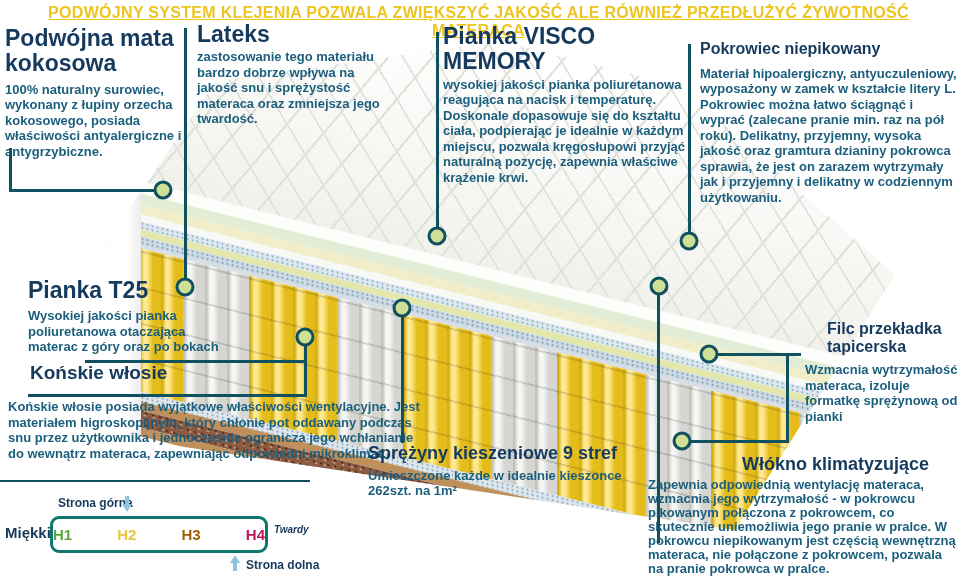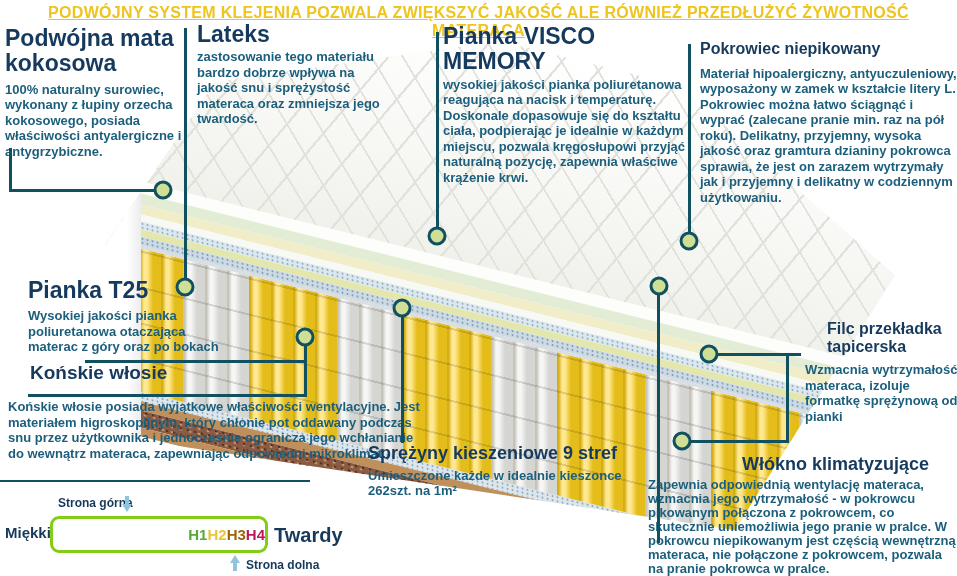--- a/index.html
+++ b/index.html
@@ -43,22 +43,22 @@
   .b-spk  {top:360px;height:10px;background-color:#dde6ec;
            background-image:radial-gradient(circle,#8fa9ba .9px,transparent 1.2px);background-size:5px 4px;}
   .b-tan1 {top:370px;height:9px;background:#c0905c;}
   .b-coir {top:379px;height:17px;background-color:#8a5a43;
            background-image:radial-gradient(circle at 2px 2px,#4f2f20 1px,transparent 1.4px),
                             radial-gradient(circle at 5px 4px,#c79a6d 1px,transparent 1.4px);
            background-size:7px 6px,9px 5px;}
   .b-tan2 {top:396px;height:9px;background:#c0905c;}
   .side-panel{left:0;top:130px;width:46px;height:280px;background:linear-gradient(90deg,#ffffff 70%,#ececec);}
   
-  .scale-box{left:50px;top:516px;width:212px;height:31px;border:3px solid #84cc16;border-radius:9px;
-             display:flex;align-items:center;justify-content:flex-end;z-index:5;background:#fff;}
+  .scale-box{left:50px;top:516px;width:212px;height:31px;border:3px solid #0f766e;border-radius:9px;
+             display:flex;align-items:center;justify-content:space-between;z-index:5;background:#fff;}
   .hlabel{font-weight:700;font-size:15px;}
   .side-note{font-weight:700;font-size:12px;color:#16395b;}
   .arrow{width:0;height:0;border-left:5px solid transparent;border-right:5px solid transparent;}
   .arrow-down{border-top:8px solid #8fc3e0;}
   .arrow-up{border-bottom:8px solid #8fc3e0;}
   .stem{width:4px;background:#8fc3e0;margin:0 auto;}
 </style>
 </head>
 <body>
 
@@ -170,21 +170,21 @@
 
   <div class="abs side-note" style="left:5px;top:524px;font-size:15px;z-index:5;">Miękki</div>
 
   <div class="abs scale-box">
     <span class="hlabel" style="color:#58a83c;">H1</span>
     <span class="hlabel" style="color:#e7c63e;">H2</span>
     <span class="hlabel" style="color:#a16207;">H3</span>
     <span class="hlabel" style="color:#be185d;">H4</span>
   </div>
 
-  <div class="abs side-note" style="left:274px;top:524px;font-size:20px;z-index:5;">Twardy</div>
+  <div class="abs side-note" style="left:274px;top:524px;font-size:10px;z-index:5;font-style:italic;">Twardy</div>
 
   <div class="abs" style="left:230px;top:555px;z-index:5;">
     <div class="arrow arrow-up"></div>
     <div class="stem" style="height:8px;"></div>
   </div>
   <div class="abs side-note" style="left:246px;top:558px;z-index:5;">Strona dolna</div>
 
 </div>
 
 </body></html>

